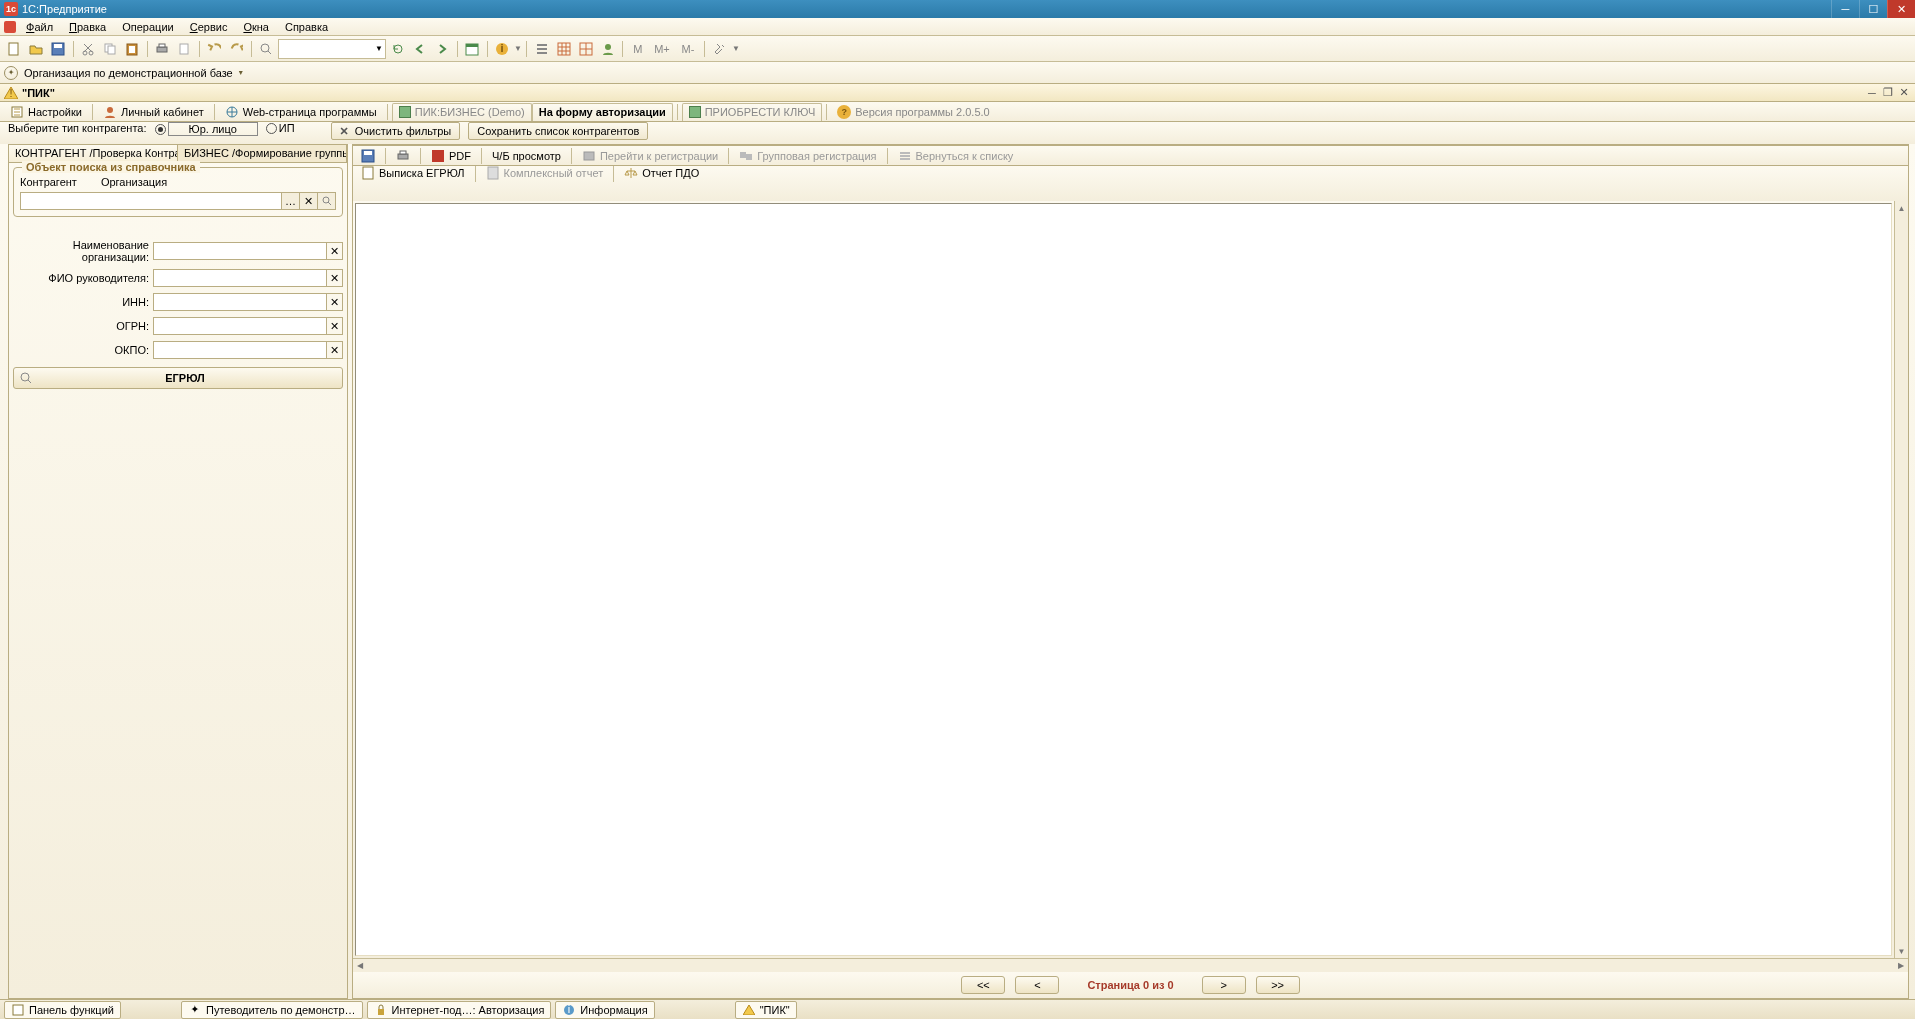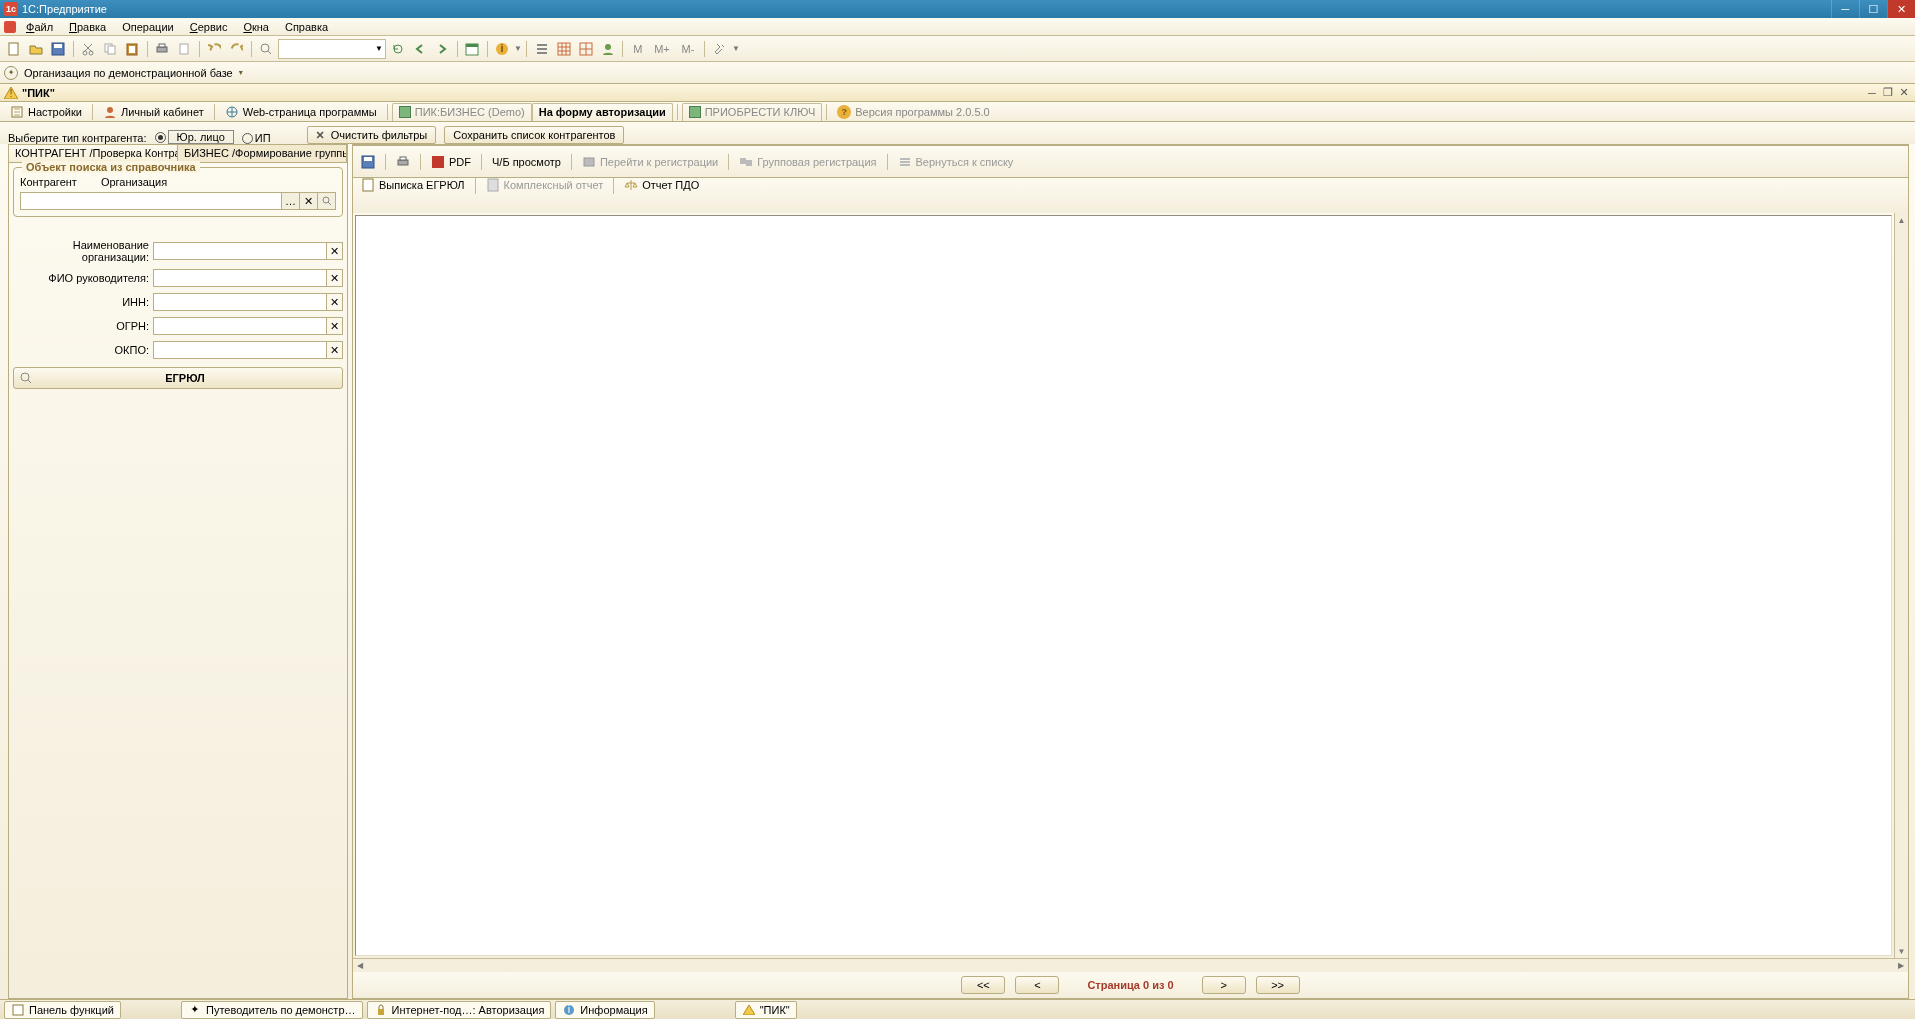--- a/index.html
+++ b/index.html
@@ -32,27 +32,27 @@
 .windowheader .wh-btns .wb{ width:14px; height:14px; display:flex; align-items:center; justify-content:center; color:#555;}
 .apptabs { display:flex; height:20px; background: linear-gradient(#fdfaf0,#f4eedc); padding-left:4px; border-bottom:1px solid #b9ad82; align-items:center;}
 .apptabs .sep { width:1px; height:16px; background:#c6bc96; margin:0 4px;}
 .apptabs .t { display:flex; align-items:center; gap:4px; padding:0 6px; height:18px;}
 .apptabs .t.link { border:1px solid #c6bc96; border-bottom:none; background:linear-gradient(#fdfaf0,#f4eedc); border-radius:2px 2px 0 0;}
 .apptabs .ico { width:14px; height:14px; display:flex; align-items:center; justify-content:center;}
 .apptabs .green-box { width:12px; height:12px; background:#7db67d; border:1px solid #4c7f4c;}
 .apptabs .q { width:14px; height:14px; border-radius:50%; background:#e9b13a; display:flex; align-items:center; justify-content:center; color:#7a5510; font-weight:bold; font-size:9px;}
 .apptabs .bold{font-weight:bold;}
 .apptabs .gray { color:#888;}
-.filterrow { display:flex; height:22px; background: linear-gradient(#fdfaf0,#f4eedc); align-items:flex-end; padding-left:8px; gap:8px;}
+.filterrow { display:flex; height:22px; background: linear-gradient(#fdfaf0,#f4eedc); align-items:flex-start; padding-left:8px; gap:8px;}
 .filterrow .radio { display:flex; align-items:center; gap:2px;}
 .filterrow .radio .rb { width:11px; height:11px; border:1px solid #555; border-radius:50%; display:flex; align-items:center; justify-content:center;}
 .filterrow .radio .rb.on::after{ content:''; width:5px; height:5px; background:#333; border-radius:50%;}
 .filterrow .btn { height:18px; border:1px solid #b9ad82; background:linear-gradient(#fdfaf0,#f0e8cf); padding:0 8px; display:flex; align-items:center; border-radius:2px;}
 .filterrow .btn .x { margin-right:6px; color:#555; font-weight:bold;}
-.filterrow .boxed { border:1px solid #888; padding: 0 8px;}
+.filterrow .boxed { border:1px solid #888; padding: 0 20px;}
 .main-area { display:flex; height: calc(100% - 18px - 18px - 26px - 22px - 18px - 20px - 22px - 20px); background: linear-gradient(#fdfaf0,#f4eedc);}
 .left-pane { width:340px; border:1px solid #b9ad82; background: linear-gradient(#fdfaf0,#f4eedc); margin:0 2px 0 8px; position: relative;}
 .left-tabs { display:flex; height:18px; border-bottom:1px solid #b9ad82;}
 .left-tabs .tb { flex:1; padding:2px 6px; border-right:1px solid #b9ad82; background:#f2e9cf; overflow:hidden; white-space:nowrap;}
 .left-tabs .tb.active{ background:linear-gradient(#fdfaf0,#f6eed6); }
 .left-body { padding:4px;}
 .fieldset { border:1px solid #b9ad82; border-radius:4px; padding:8px 6px 6px; position:relative;}
 .fieldset .legend { position:absolute; top:-7px; left:8px; background: #fbf5e4; padding:0 4px; color:#8a6a2a; font-weight:bold;}
 .fieldset .rads { display:flex; gap:24px; margin-bottom:4px;}
 .fieldset .inputrow { display:flex;}
@@ -63,21 +63,21 @@
 .formrow .inp { flex:1; display:flex;}
 .formrow input { flex:1; height:18px; border:1px solid #b9ad82; background:#fff;}
 .formrow .clear{ width:16px; height:18px; border:1px solid #b9ad82; border-left:none; display:flex; align-items:center; justify-content:center;}
 .searchbtn { margin-top:8px; height:22px; border:1px solid #b9ad82; border-radius:3px; background:linear-gradient(#fdfaf0,#eee4c5); display:flex; align-items:center; padding:0 6px; font-weight:bold;}
 .searchbtn .mag { margin-right: auto; width:14px;}
 .searchbtn .lbl { flex:1; text-align:center;}
 .right-pane { flex:1; display:flex; flex-direction:column; margin: 0 6px 0 2px; border:1px solid #b9ad82; background:linear-gradient(#fdfaf0,#f4eedc);}
 .right-tabs { display:flex; height:18px; }
 .right-tabs .tb { padding:2px 12px; border:1px solid #b9ad82; border-bottom:none; background:linear-gradient(#fdfaf0,#f6eed6); border-radius:3px 3px 0 0; margin-right:-1px;}
 .right-tabs .tb.inactive{ color:#999; background:#f1e8cd;}
-.right-toolbar { display:flex; align-items:center; height:32px; gap:4px; padding-left:4px; background:linear-gradient(#fdfaf0,#f4eedc); border-top:1px solid #b9ad82;}
+.right-toolbar { display:flex; align-items:center; height:20px; gap:4px; padding-left:4px; background:linear-gradient(#fdfaf0,#f4eedc); border-top:1px solid #b9ad82;}
 .right-toolbar .sep { width:1px; height:16px; background:#c6bc96; margin:0 2px;}
 .right-toolbar .itm { display:flex; align-items:center; gap:4px; padding:0 4px;}
 .right-toolbar .itm.gray{ color:#999;}
 .right-toolbar .ic{ width:14px; height:14px; display:flex; align-items:center; justify-content:center;}
 .right-toolbar2 { display:flex; align-items:flex-start; height:36px; gap:4px; padding-left:4px; background:linear-gradient(#fdfaf0,#f4eedc);}
 .right-canvas { flex:1; display:flex; }
 .right-canvas .white { flex:1; background:#fff; border:1px inset #e6dec2; margin:2px;}
 .right-canvas .vscroll{ width:14px; background:#f4eedc; border-left:1px solid #c6bc96; display:flex; flex-direction:column;}
 .right-canvas .vscroll .arr{ height:14px; display:flex; align-items:center; justify-content:center; color:#777; font-size:8px;}
 .right-canvas .vscroll .track{ flex:1;}

